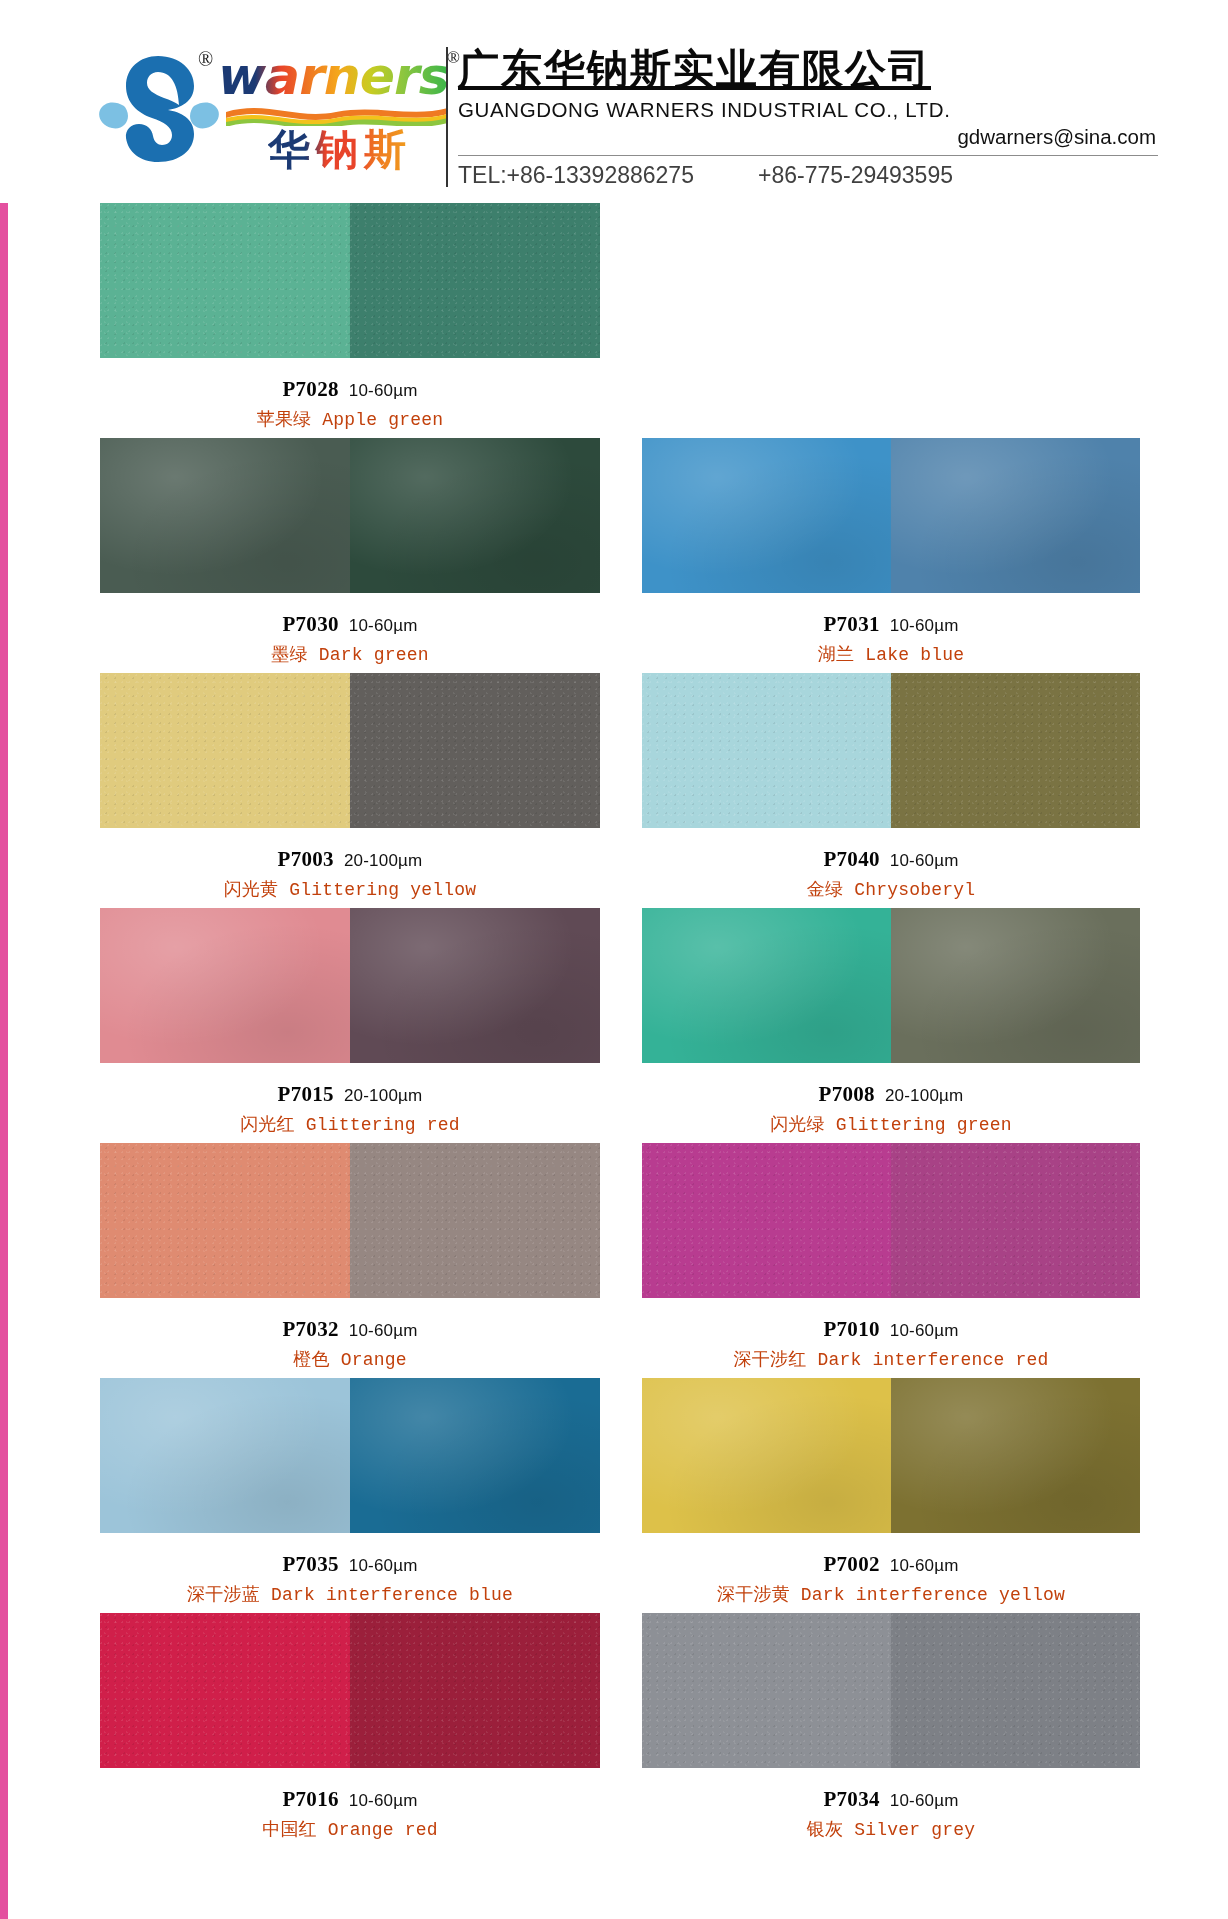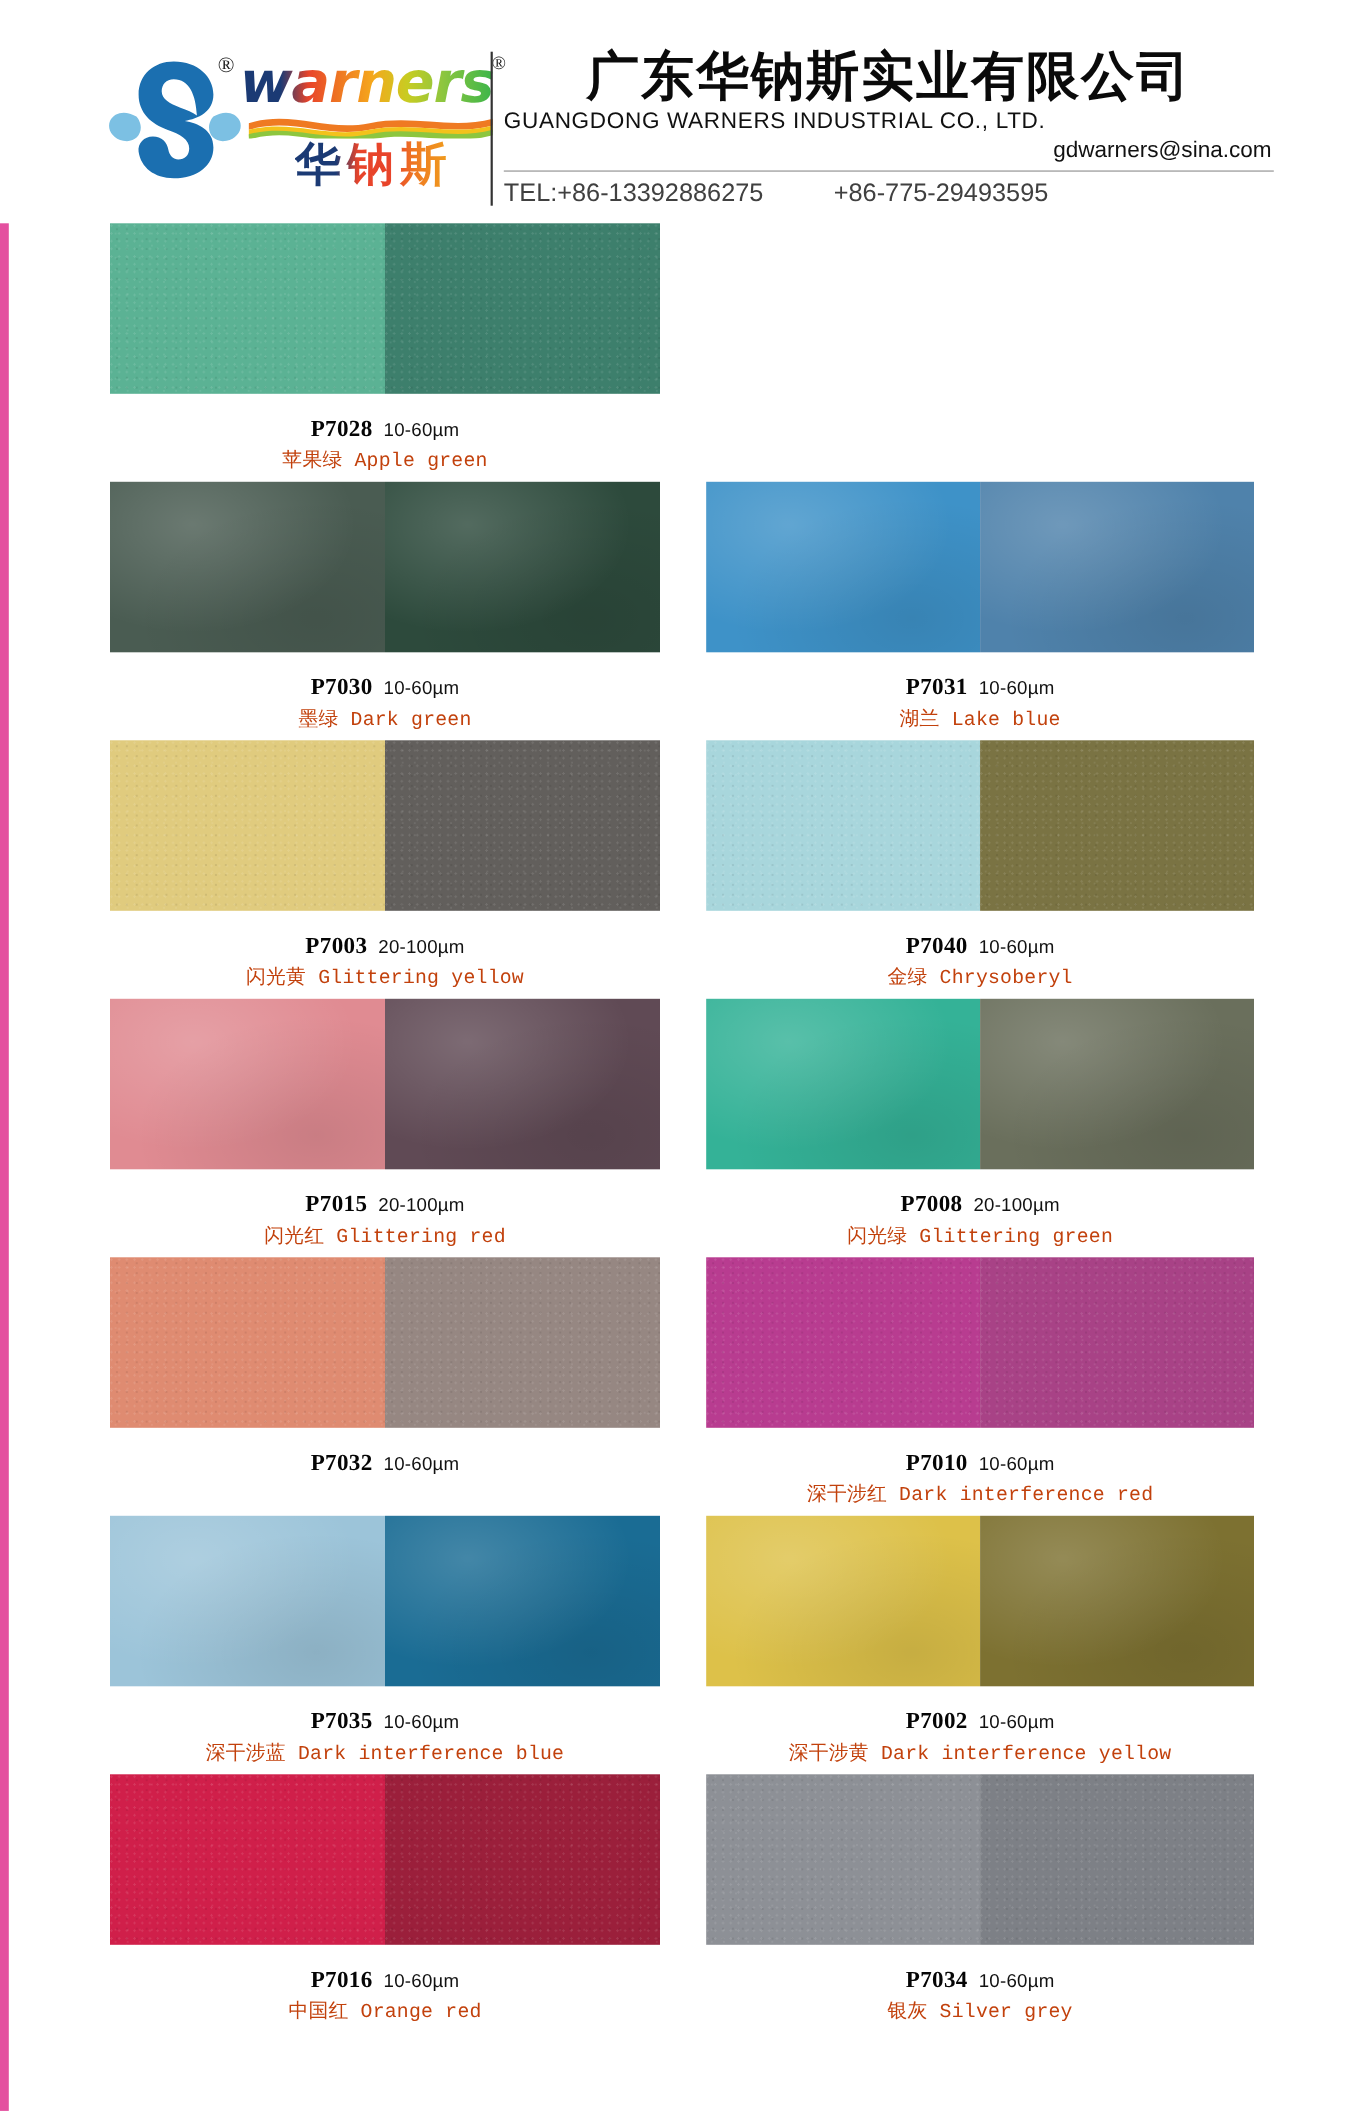--- a/index.html
+++ b/index.html
@@ -131,26 +131,27 @@
   .company-block {
     position: absolute;
     left: 458px;
     top: 44px;
     width: 700px;
     text-align: right;
   }
   .company-cn {
     font-family: "DejaVu Sans", sans-serif;
     font-weight: bold;
-    font-size: 48px;
+    font-size: 41px;
     line-height: 50px;
     letter-spacing: 2px;
     color: #0a0a0a;
-    text-align: center;
+    text-align: left;
     white-space: nowrap;
+    text-decoration: underline;
   }
   .company-en {
     font-family: "Liberation Sans", sans-serif;
     font-size: 20.5px;
     line-height: 28px;
     letter-spacing: 0.6px;
     color: #111;
     text-align: left;
     margin-top: 2px;
     white-space: nowrap;
@@ -383,20 +384,21 @@
         </div>
       </div>
       <div class="grid-row">
         <div class="cell left">
           <div class="swatch">
             <div class="half tex" style="background-color:#df8b71"></div>
             <div class="half tex" style="background-color:#968782"></div>
           </div>
           <div class="caption">
             <div class="cap-line1"><span class="cap-code">P7032</span><span class="cap-size">10-60µm</span></div>
+            <div class="cap-line2">橙色 Orange</div>
           </div>
         </div>
         <div class="cell right">
           <div class="swatch">
             <div class="half tex" style="background-color:#b83c90"></div>
             <div class="half tex" style="background-color:#a84286"></div>
           </div>
           <div class="caption">
             <div class="cap-line1"><span class="cap-code">P7010</span><span class="cap-size">10-60µm</span></div>
             <div class="cap-line2">深干涉红 Dark interference red</div>

